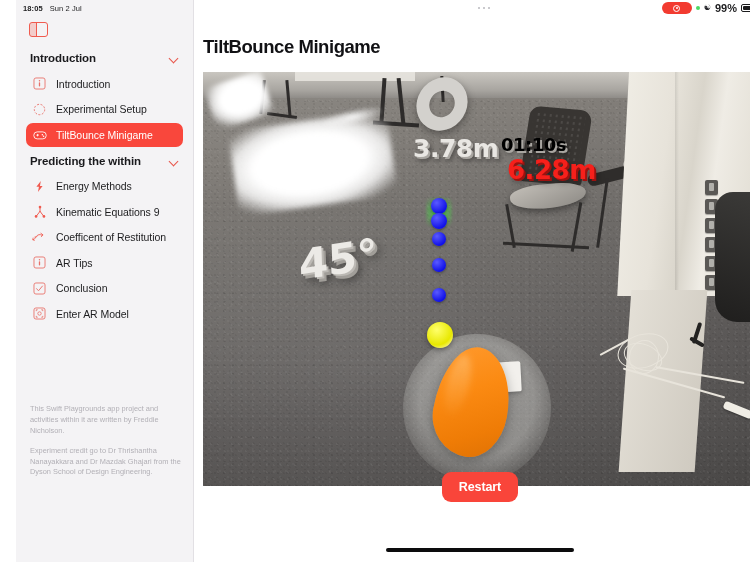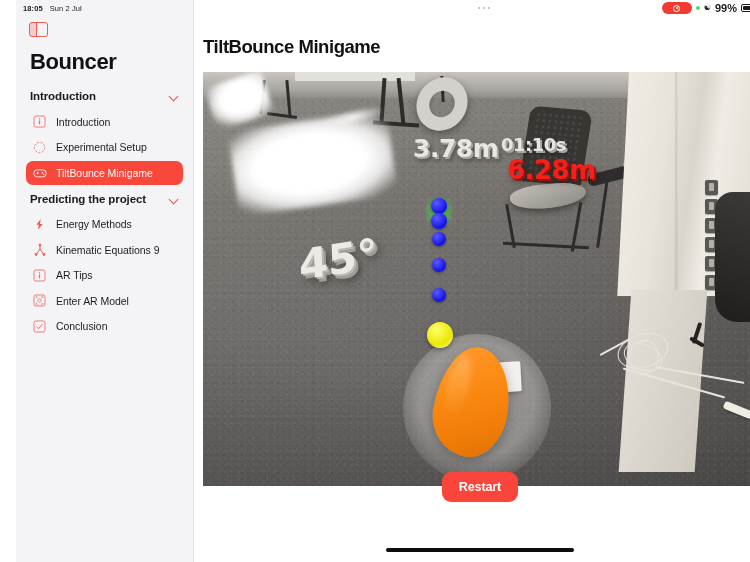--- a/index.html
+++ b/index.html
@@ -283,21 +283,21 @@
   
   .ar-txt {
     position: absolute; font-weight: 700; letter-spacing: -.5px;
     font-family: "DejaVu Sans", sans-serif;
   }
   .txt-dist {
     left: 210px; top: 62px; font-size: 25px; color: #e9e7e3;
     text-shadow: 2px 2px 0 #a9a6a1, 3px 4px 5px rgba(0,0,0,.45);
   }
   .txt-time {
-    left: 298px; top: 62px; font-size: 18px; color: #e5e5e5;
+    left: 298px; top: 62px; font-size: 18px; color: #000000;
     text-shadow: 2px 2px 0 #a9a6a1, 3px 3px 4px rgba(0,0,0,.4);
   }
   .txt-red {
     left: 304px; top: 83px; font-size: 26px; color: #f6201b;
     text-shadow: 2px 2px 0 #9c120f, 3px 4px 6px rgba(0,0,0,.4);
   }
   .txt-angle {
     left: 96px; top: 163px; font-size: 42px; color: #eceae6;
     text-shadow: 2px 2px 0 #bcb9b4, 4px 5px 0 #a19e99, 6px 8px 9px rgba(0,0,0,.4);
     transform: skewY(-7deg) rotate(-2deg);
@@ -378,21 +378,20 @@
 
   <aside class="sidebar">
 
     <div class="statusbar">
       <span class="sb-time">18:05</span>
       <span class="sb-date">Sun 2 Jul</span>
     </div>
 
     <div class="sidebar-toggle"></div>
 
-    <div class="app-title">Bouncer</div>
 
     <nav class="nav">
 
       <div class="section-head">
         <span class="sh-label">Introduction</span>
         <span class="chev"></span>
       </div>
 
       <div class="nav-item">
         <span class="ni-icon">
@@ -421,21 +420,21 @@
               <rect x="4.2" y="8.6" width="3.4" height="1.1" rx=".5" fill="#fff"></rect>
               <rect x="5.35" y="7.45" width="1.1" height="3.4" rx=".5" fill="#fff"></rect>
               <circle cx="12" cy="8.6" r=".95" fill="#fff"></circle>
               <circle cx="13.6" cy="10.5" r=".95" fill="#fff"></circle>
             </svg>
         </span>
         <span class="ni-label">TiltBounce Minigame</span>
       </div>
 
       <div class="section-head">
-        <span class="sh-label">Predicting the project</span>
+        <span class="sh-label">Predicting the within</span>
         <span class="chev"></span>
       </div>
 
       <div class="nav-item">
         <span class="ni-icon">
           <svg width="13" height="13" viewBox="0 0 16 16">
               <path d="M9.6 1.2 4.2 8.4h3.1L6.1 14.8 11.8 7.3H8.6z" fill="#ef5a4f"></path>
             </svg>
         </span>
         <span class="ni-label">Energy Methods</span>
@@ -446,56 +445,72 @@
           <svg width="14" height="14" viewBox="0 0 16 16">
               <path d="M8 2.6v4.6M8 7.2 4 12.5M8 7.2l4 5.3" stroke="#ef5a4f" stroke-width="1.1" fill="none" stroke-linecap="round"></path>
               <circle cx="8" cy="2.4" r="1.5" fill="#ef5a4f"></circle>
               <circle cx="3.5" cy="13" r="1.5" fill="#ef5a4f"></circle>
               <circle cx="12.5" cy="13" r="1.5" fill="#ef5a4f"></circle>
             </svg>
         </span>
         <span class="ni-label">Kinematic Equations 9</span>
       </div>
 
+      <div class="nav-item">
+        <span class="ni-icon">
+          <svg width="15" height="13" viewBox="0 0 18 16">
+              <path d="M1.5 10.6c1.6-.3 2.4-2 2.3-3.6" stroke="#ef5a4f" stroke-width="1.1" fill="none" stroke-linecap="round"></path>
+              <path d="M1.2 8.2 0.6 10.9l2.6.6" stroke="#ef5a4f" stroke-width="1" fill="none" stroke-linejoin="round"></path>
+              <path d="M5.4 6.4c1.2-2.1 4.2-2.6 6.2-1.4" stroke="#ef5a4f" stroke-width="1.1" fill="none" stroke-linecap="round"></path>
+              <path d="M10.3 2.6l3.1 2.2-2.6 2.4" stroke="#ef5a4f" stroke-width="1.1" fill="none" stroke-linejoin="round"></path>
+              <path d="M4.1 8.3 6.2 6.2" stroke="#ef5a4f" stroke-width="1" stroke-linecap="round"></path>
+            </svg>
+        </span>
+        <span class="ni-label">Coefficent of Restitution</span>
+      </div>
 
 
 
       <div class="nav-item">
         <span class="ni-icon">
           <svg width="13" height="13" viewBox="0 0 16 16">
               <rect x="1.2" y="1.2" width="13.6" height="13.6" rx="2.4" fill="none" stroke="#e8716a" stroke-width="1.1"></rect>
               <circle cx="8" cy="4.7" r="0.9" fill="#e8716a"></circle>
               <rect x="7.2" y="6.6" width="1.6" height="5" rx=".7" fill="#e8716a"></rect>
             </svg>
         </span>
         <span class="ni-label">AR Tips</span>
       </div>
 
       <div class="nav-item">
         <span class="ni-icon">
           <svg width="13" height="13" viewBox="0 0 16 16">
               <rect x="1.2" y="1.2" width="13.6" height="13.6" rx="2.4" fill="none" stroke="#e8716a" stroke-width="1.1"></rect>
+              <path d="M4.4 8.2 6.8 10.8 11.6 5" stroke="#e8716a" stroke-width="1.15" fill="none" stroke-linecap="round" stroke-linejoin="round"></path>
+            </svg>
+        </span>
+        <span class="ni-label">Conclusion</span>
+      </div>
+
+      <div class="nav-item">
+        <span class="ni-icon">
+          <svg width="13" height="13" viewBox="0 0 16 16">
+              <rect x="1.2" y="1.2" width="13.6" height="13.6" rx="2.4" fill="none" stroke="#e8716a" stroke-width="1.1"></rect>
               <path d="M4 4.6V3.4h1.3M12 4.6V3.4h-1.3M4 11.4v1.2h1.3M12 11.4v1.2h-1.3" stroke="#e8716a" stroke-width="1" fill="none" stroke-linecap="round"></path>
               <circle cx="8" cy="8" r="2.1" fill="none" stroke="#e8716a" stroke-width="1"></circle>
             </svg>
         </span>
         <span class="ni-label">Enter AR Model</span>
       </div>
-
-      <div class="nav-item">
-        <span class="ni-icon">
-          <svg width="13" height="13" viewBox="0 0 16 16">
-              <rect x="1.2" y="1.2" width="13.6" height="13.6" rx="2.4" fill="none" stroke="#e8716a" stroke-width="1.1"></rect>
-              <path d="M4.4 8.2 6.8 10.8 11.6 5" stroke="#e8716a" stroke-width="1.15" fill="none" stroke-linecap="round" stroke-linejoin="round"></path>
-            </svg>
-        </span>
-        <span class="ni-label">Conclusion</span>
-      </div>
     </nav>
 
+    <div class="sidebar-footer">
+      <p>This Swift Playgrounds app project and activities within it are written by Freddie Nicholson.</p>
+      <p>Experiment credit go to Dr Thrishantha Nanayakkara and Dr Mazdak Ghajari from the Dyson School of Design Engineering.</p>
+    </div>
   </aside>
 
   <section class="main">
 
     <div class="main-statusbar">
       <span class="ellipsis">
         <span></span>
           <span></span>
           <span></span>
       </span>

